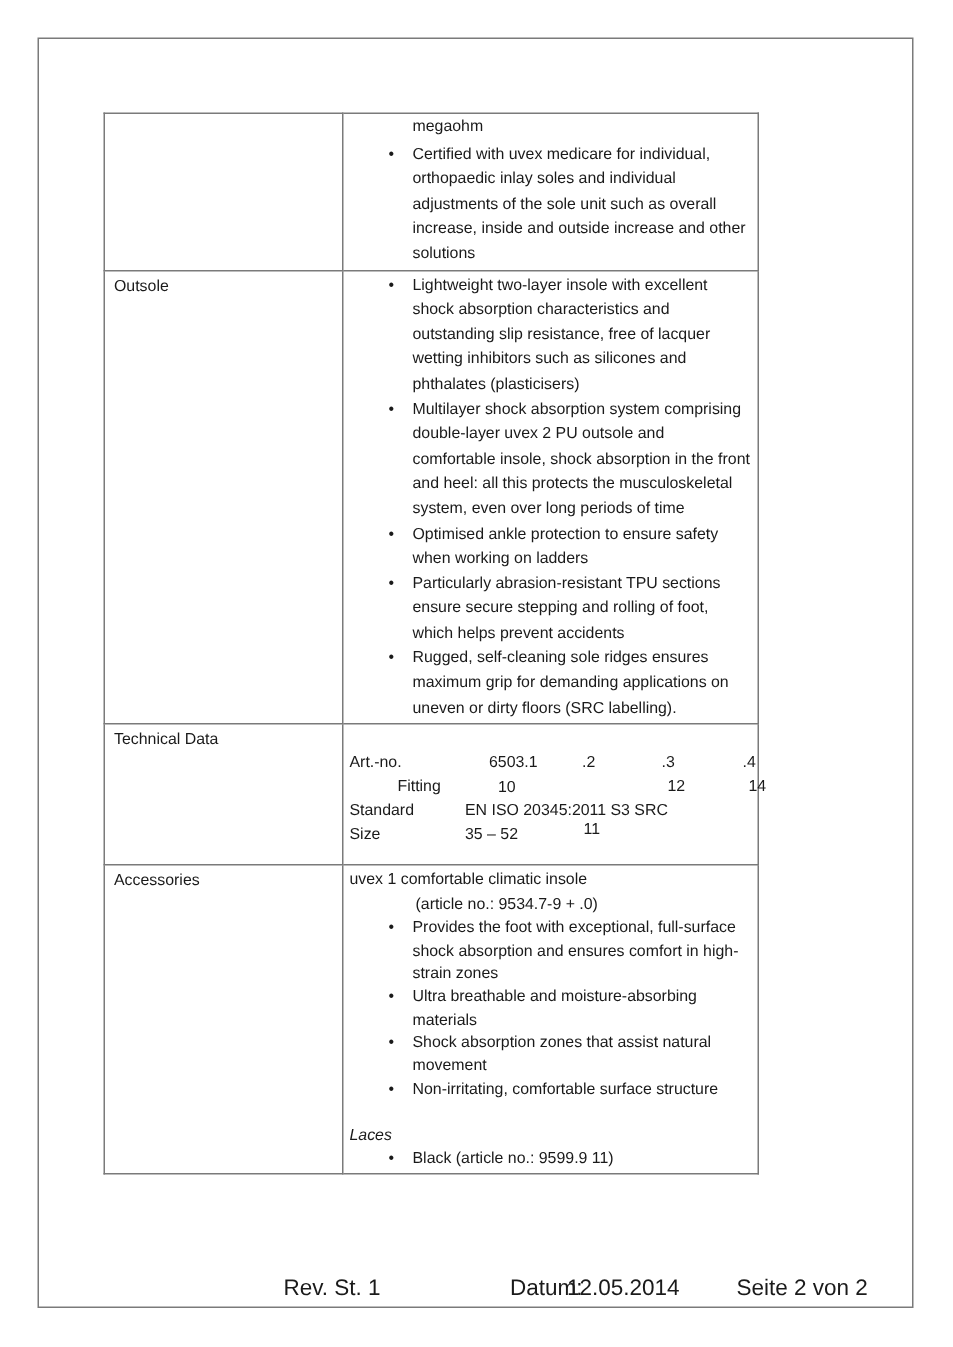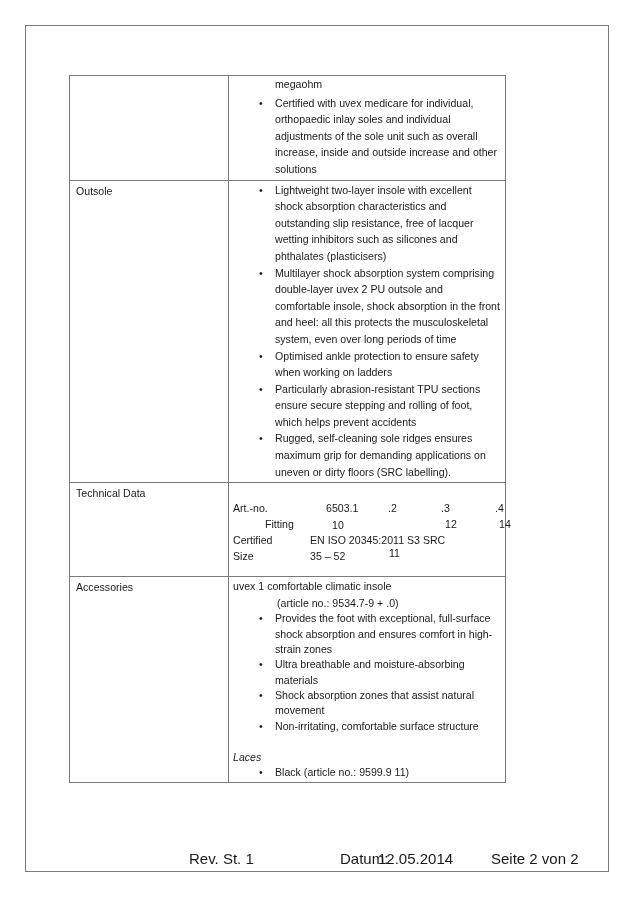--- a/index.html
+++ b/index.html
@@ -155,21 +155,21 @@
         <span class="cell" style="left:159px; top:17px;">.2</span>
         <span class="cell" style="left:212px; top:17px;">.3</span>
         <span class="cell" style="left:266px; top:17px;">.4</span>
 
         <span class="cell" style="left:4px; top:33px;margin-left:32px;">Fitting</span>
         <span class="cell" style="left:103px; top:34px;">10</span>
         <span class="cell" style="left:160px; top:26px;margin-top:36px;">11</span>
         <span class="cell" style="left:216px; top:33px;">12</span>
         <span class="cell" style="left:270px; top:33px;">14</span>
 
-        <span class="cell" style="left:4px; top:49px;">Certified</span>
+        <span class="cell" style="left:4px; top:49px;">Standard</span>
         <span class="cell" style="left:81px; top:49px;">EN ISO 20345:2011 S3 SRC</span>
 
         <span class="cell" style="left:4px; top:65px;">Size</span>
         <span class="cell" style="left:81px; top:65px;">35 – 52</span>
       </div>
     </td>
   </tr>
 
   <tr style="height:168px;">
     <td class="col-label">

